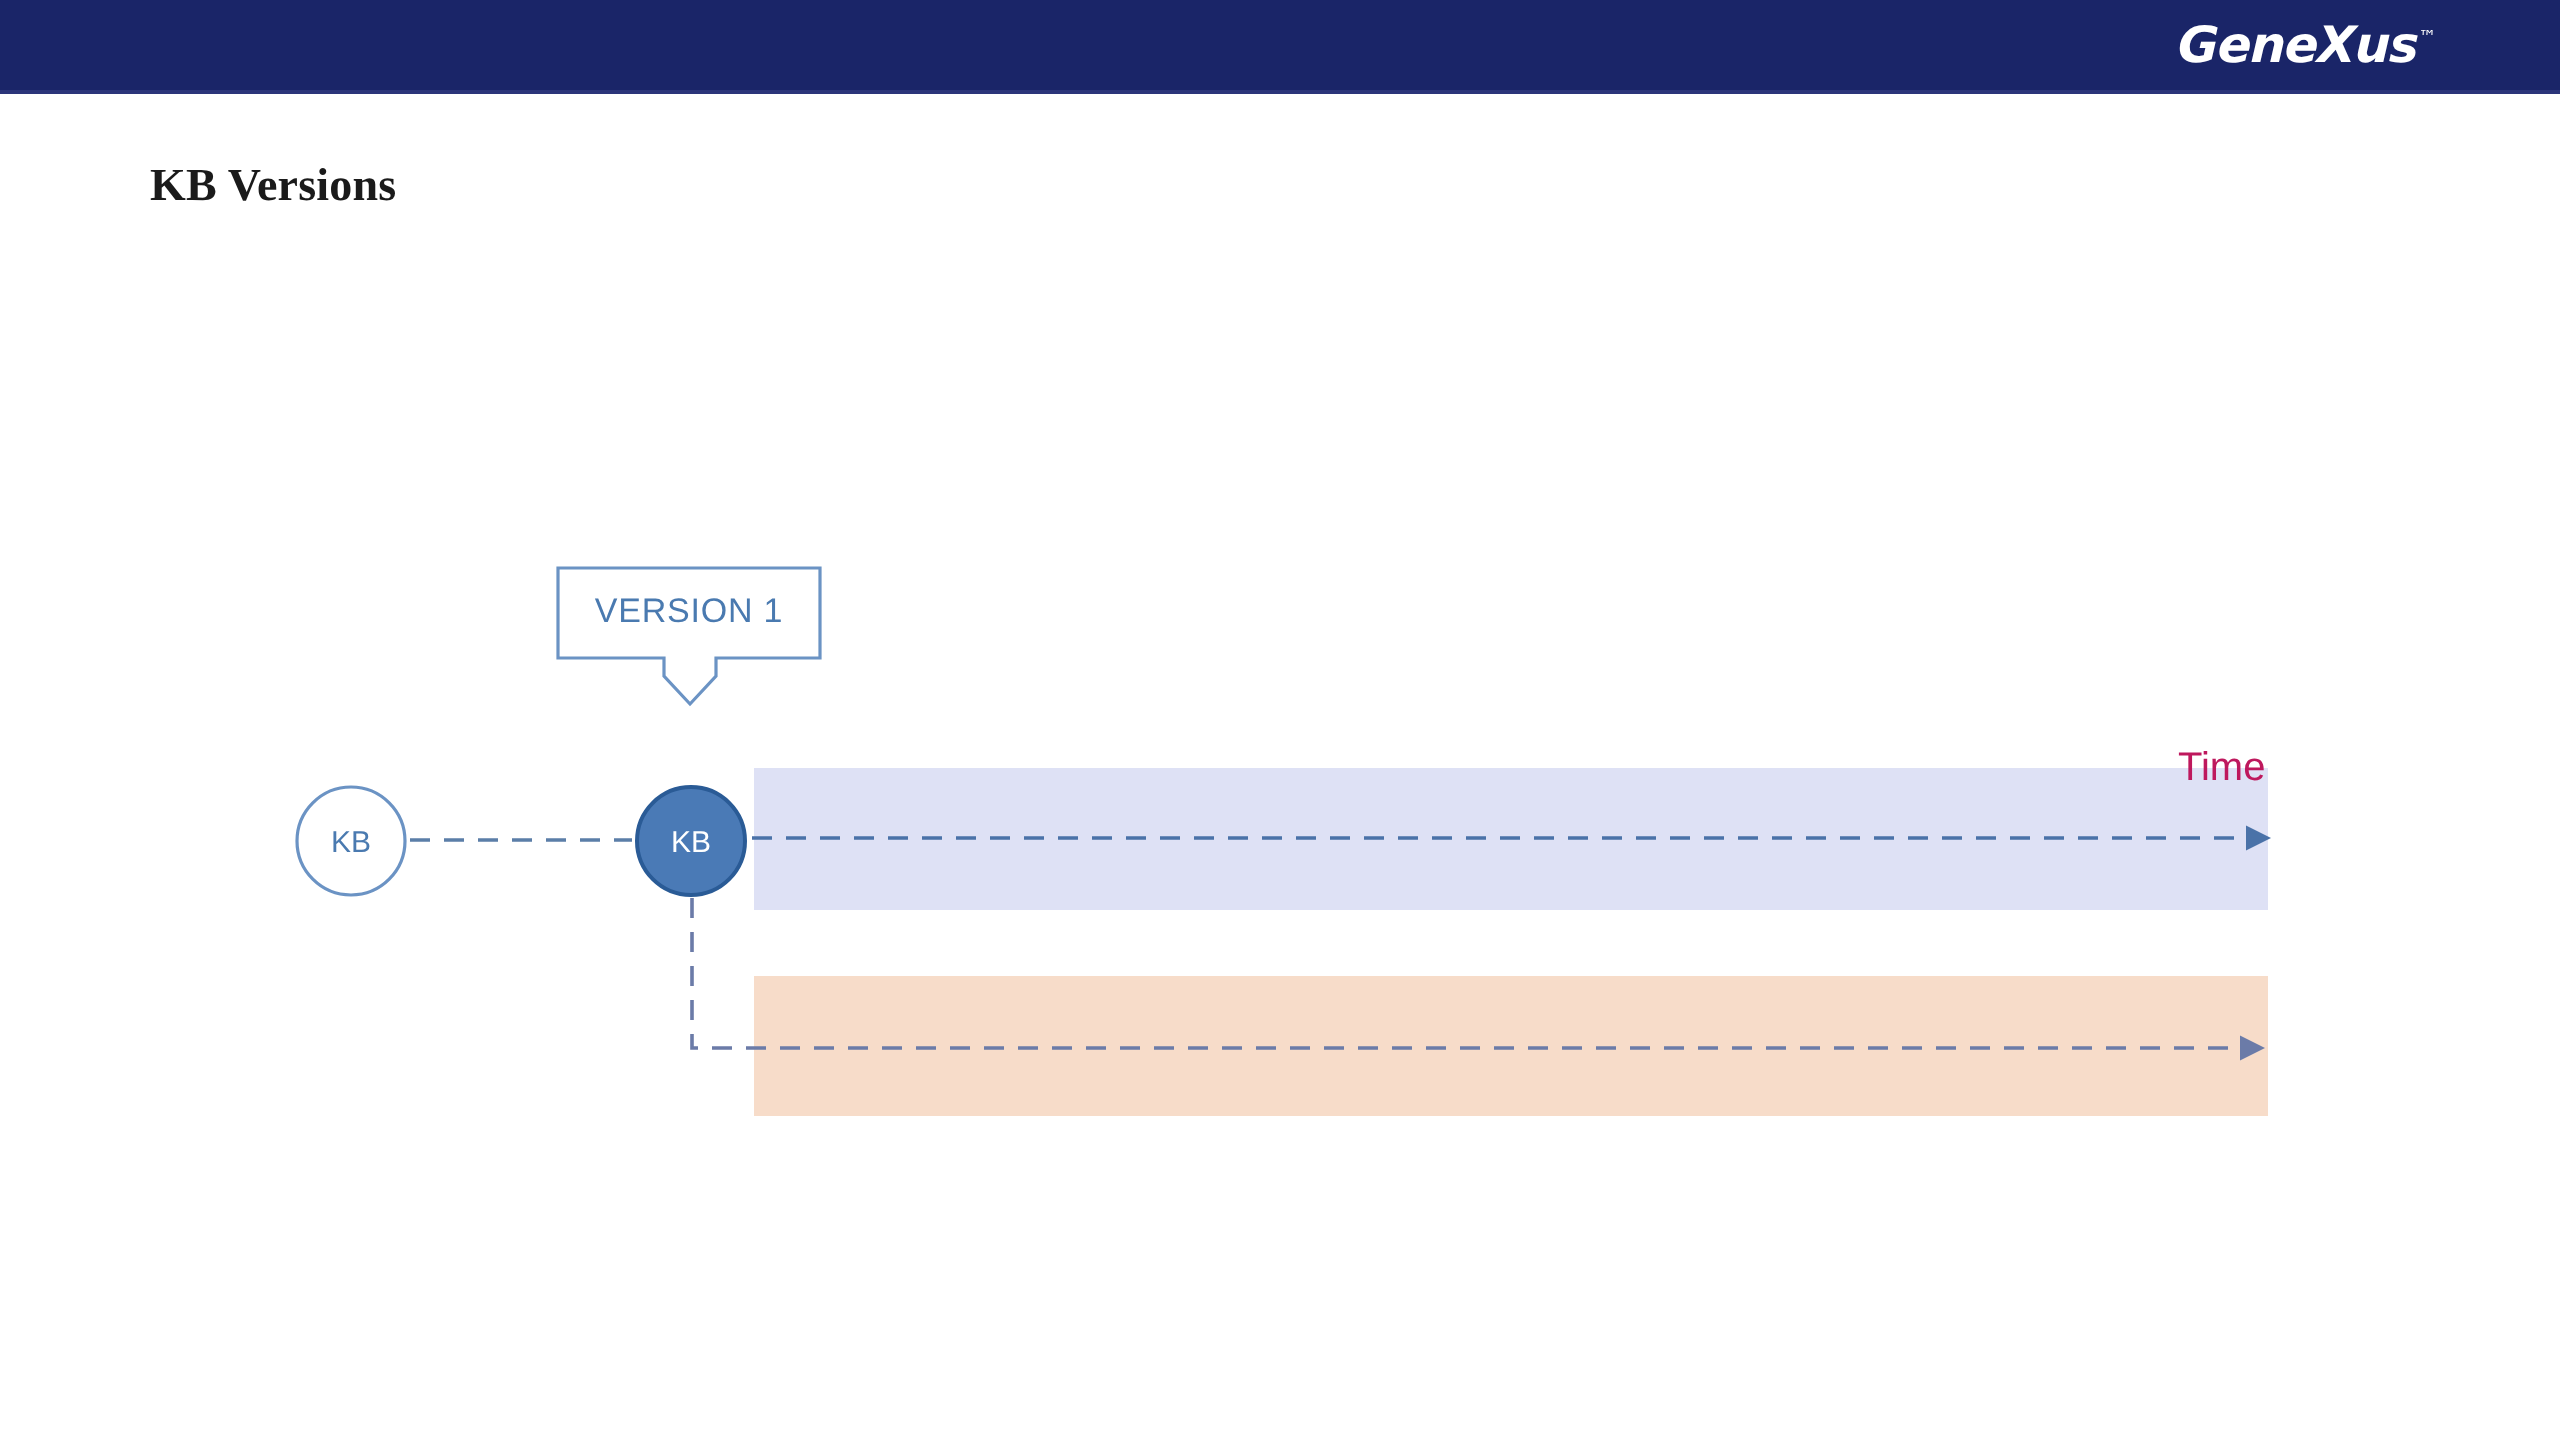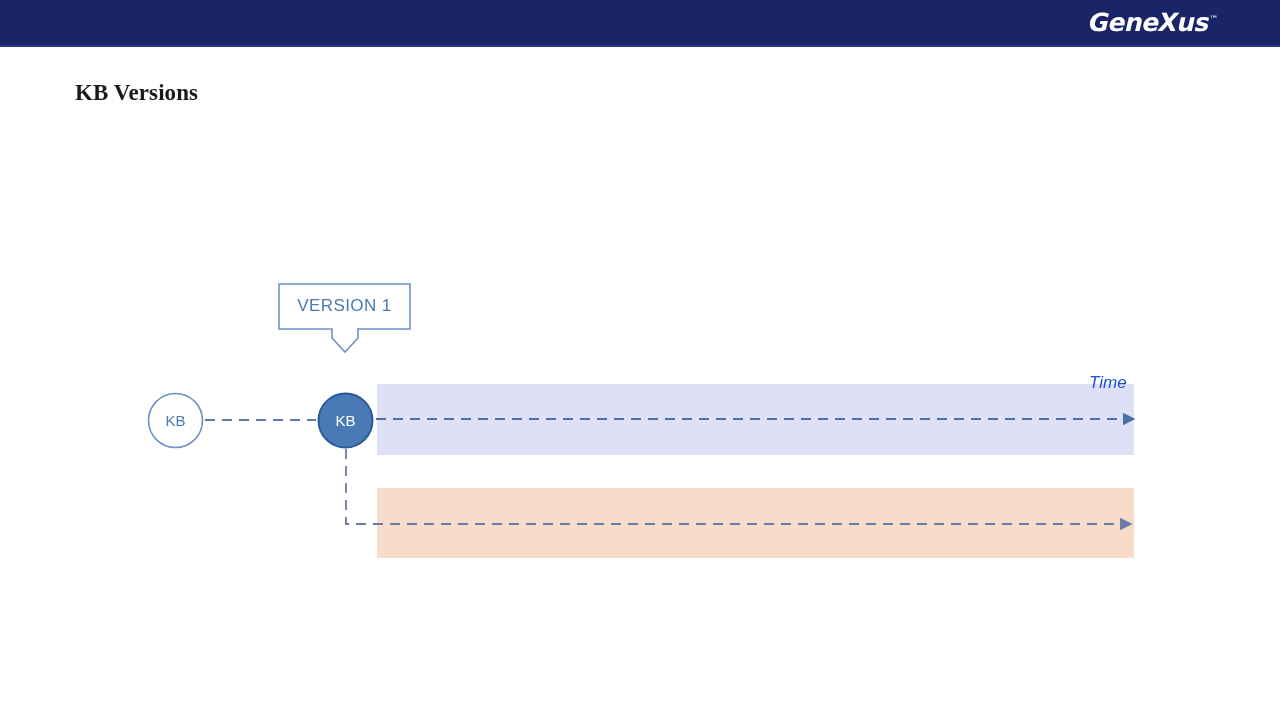--- a/index.html
+++ b/index.html
@@ -87,24 +87,23 @@
     font-size: 17px;
     letter-spacing: 0.4px;
     font-family: "Liberation Sans", sans-serif;
   }
 
   
   #time-label {
     position: absolute;
     left: 1089px;
     top: 373px;
-    font-size: 17px;
-    color: #1d4ed8;
+    font-size: 20px;
+    color: #be185d;
     font-family: "Liberation Sans", sans-serif;
-    font-style: italic;
   }
 </style>
 </head>
 <body>
 
 <div id="header-bar">
   <div id="brand-logo"><span>GeneXus</span><span class="tm">™</span></div>
 </div>
 
 <div id="slide-title">KB Versions</div>

